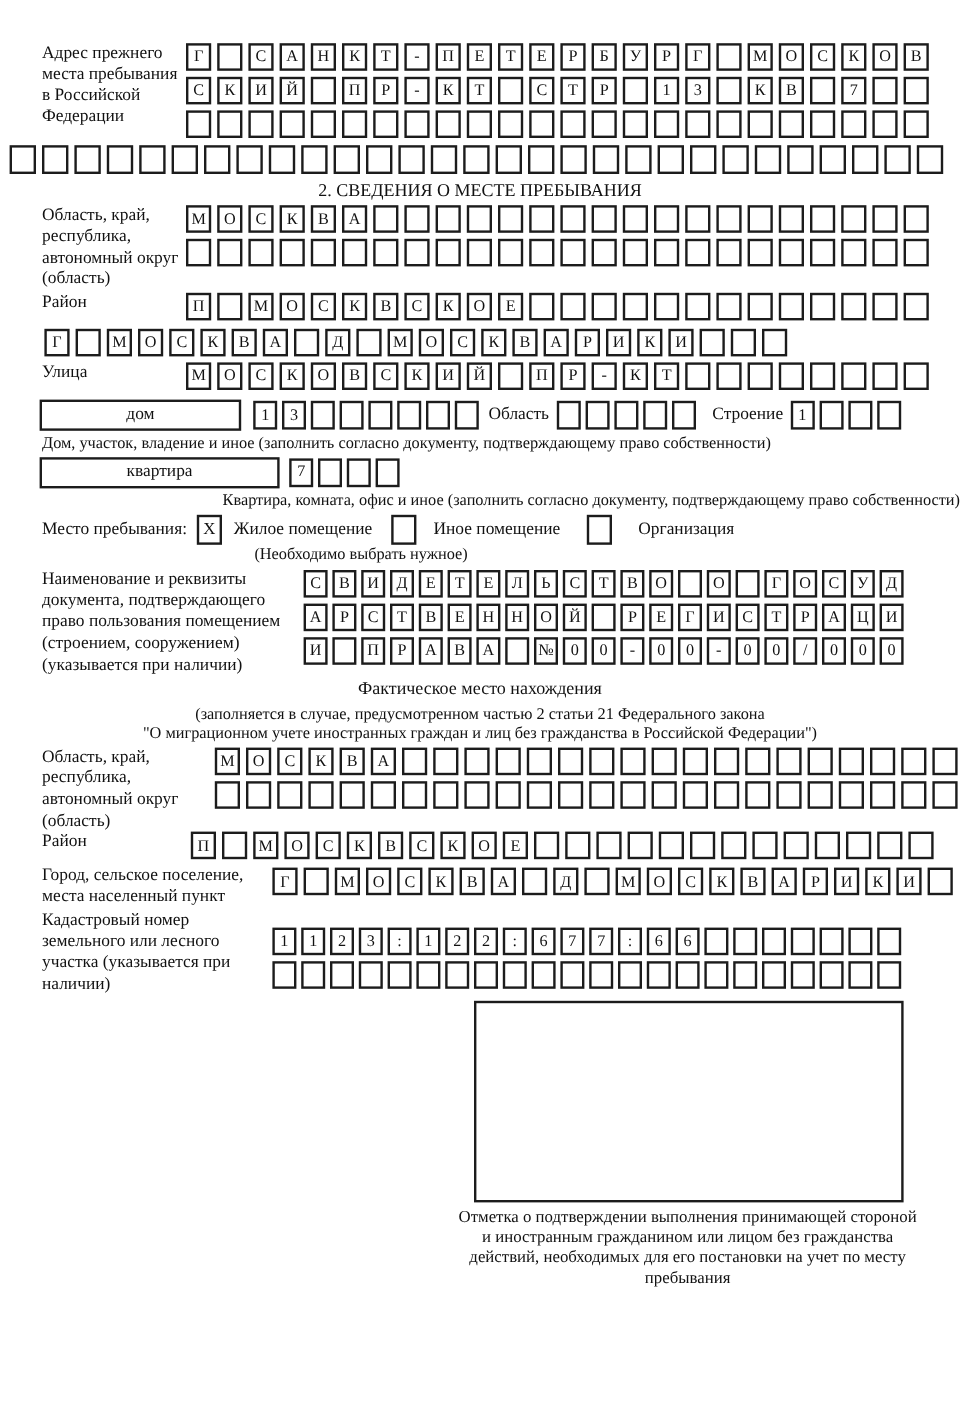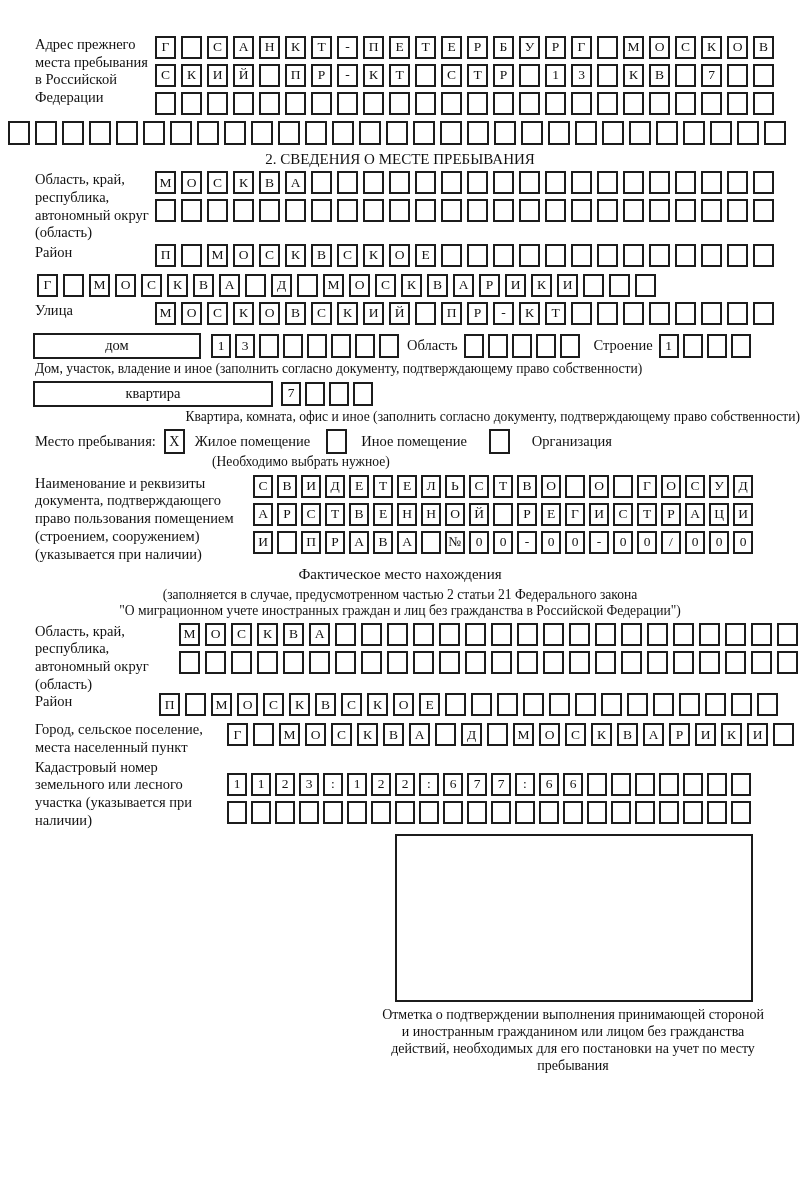--- a/index.html
+++ b/index.html
@@ -330,21 +330,21 @@
     <div class="cells small" style="margin-left:6px;margin-bottom:0;">
         <div class="cell">1</div>
         <div class="cell"></div>
         <div class="cell"></div>
         <div class="cell"></div>
       </div>
   </div>
   <div class="caption" style="text-align:left;padding-left:35px;margin-top:2px;">Дом, участок, владение и иное (заполнить согласно документу, подтверждающему право собственности)</div>
 
   <div class="row-flex" style="padding-left:33px;margin-top:3px;align-items:center;">
-    <div class="widebox" style="width:240px;">квартира</div>
+    <div class="widebox" style="width:200px;">квартира</div>
     <div class="cells small" style="margin-left:8px;margin-bottom:0;">
         <div class="cell">7</div>
         <div class="cell"></div>
         <div class="cell"></div>
         <div class="cell"></div>
       </div>
   </div>
   <div class="caption" style="text-align:right;padding-left:35px;margin-top:2px;">Квартира, комната, офис и иное (заполнить согласно документу, подтверждающему право собственности)</div>
 
   <div class="row-flex" style="padding-left:35px;margin-top:4px;align-items:center;">

